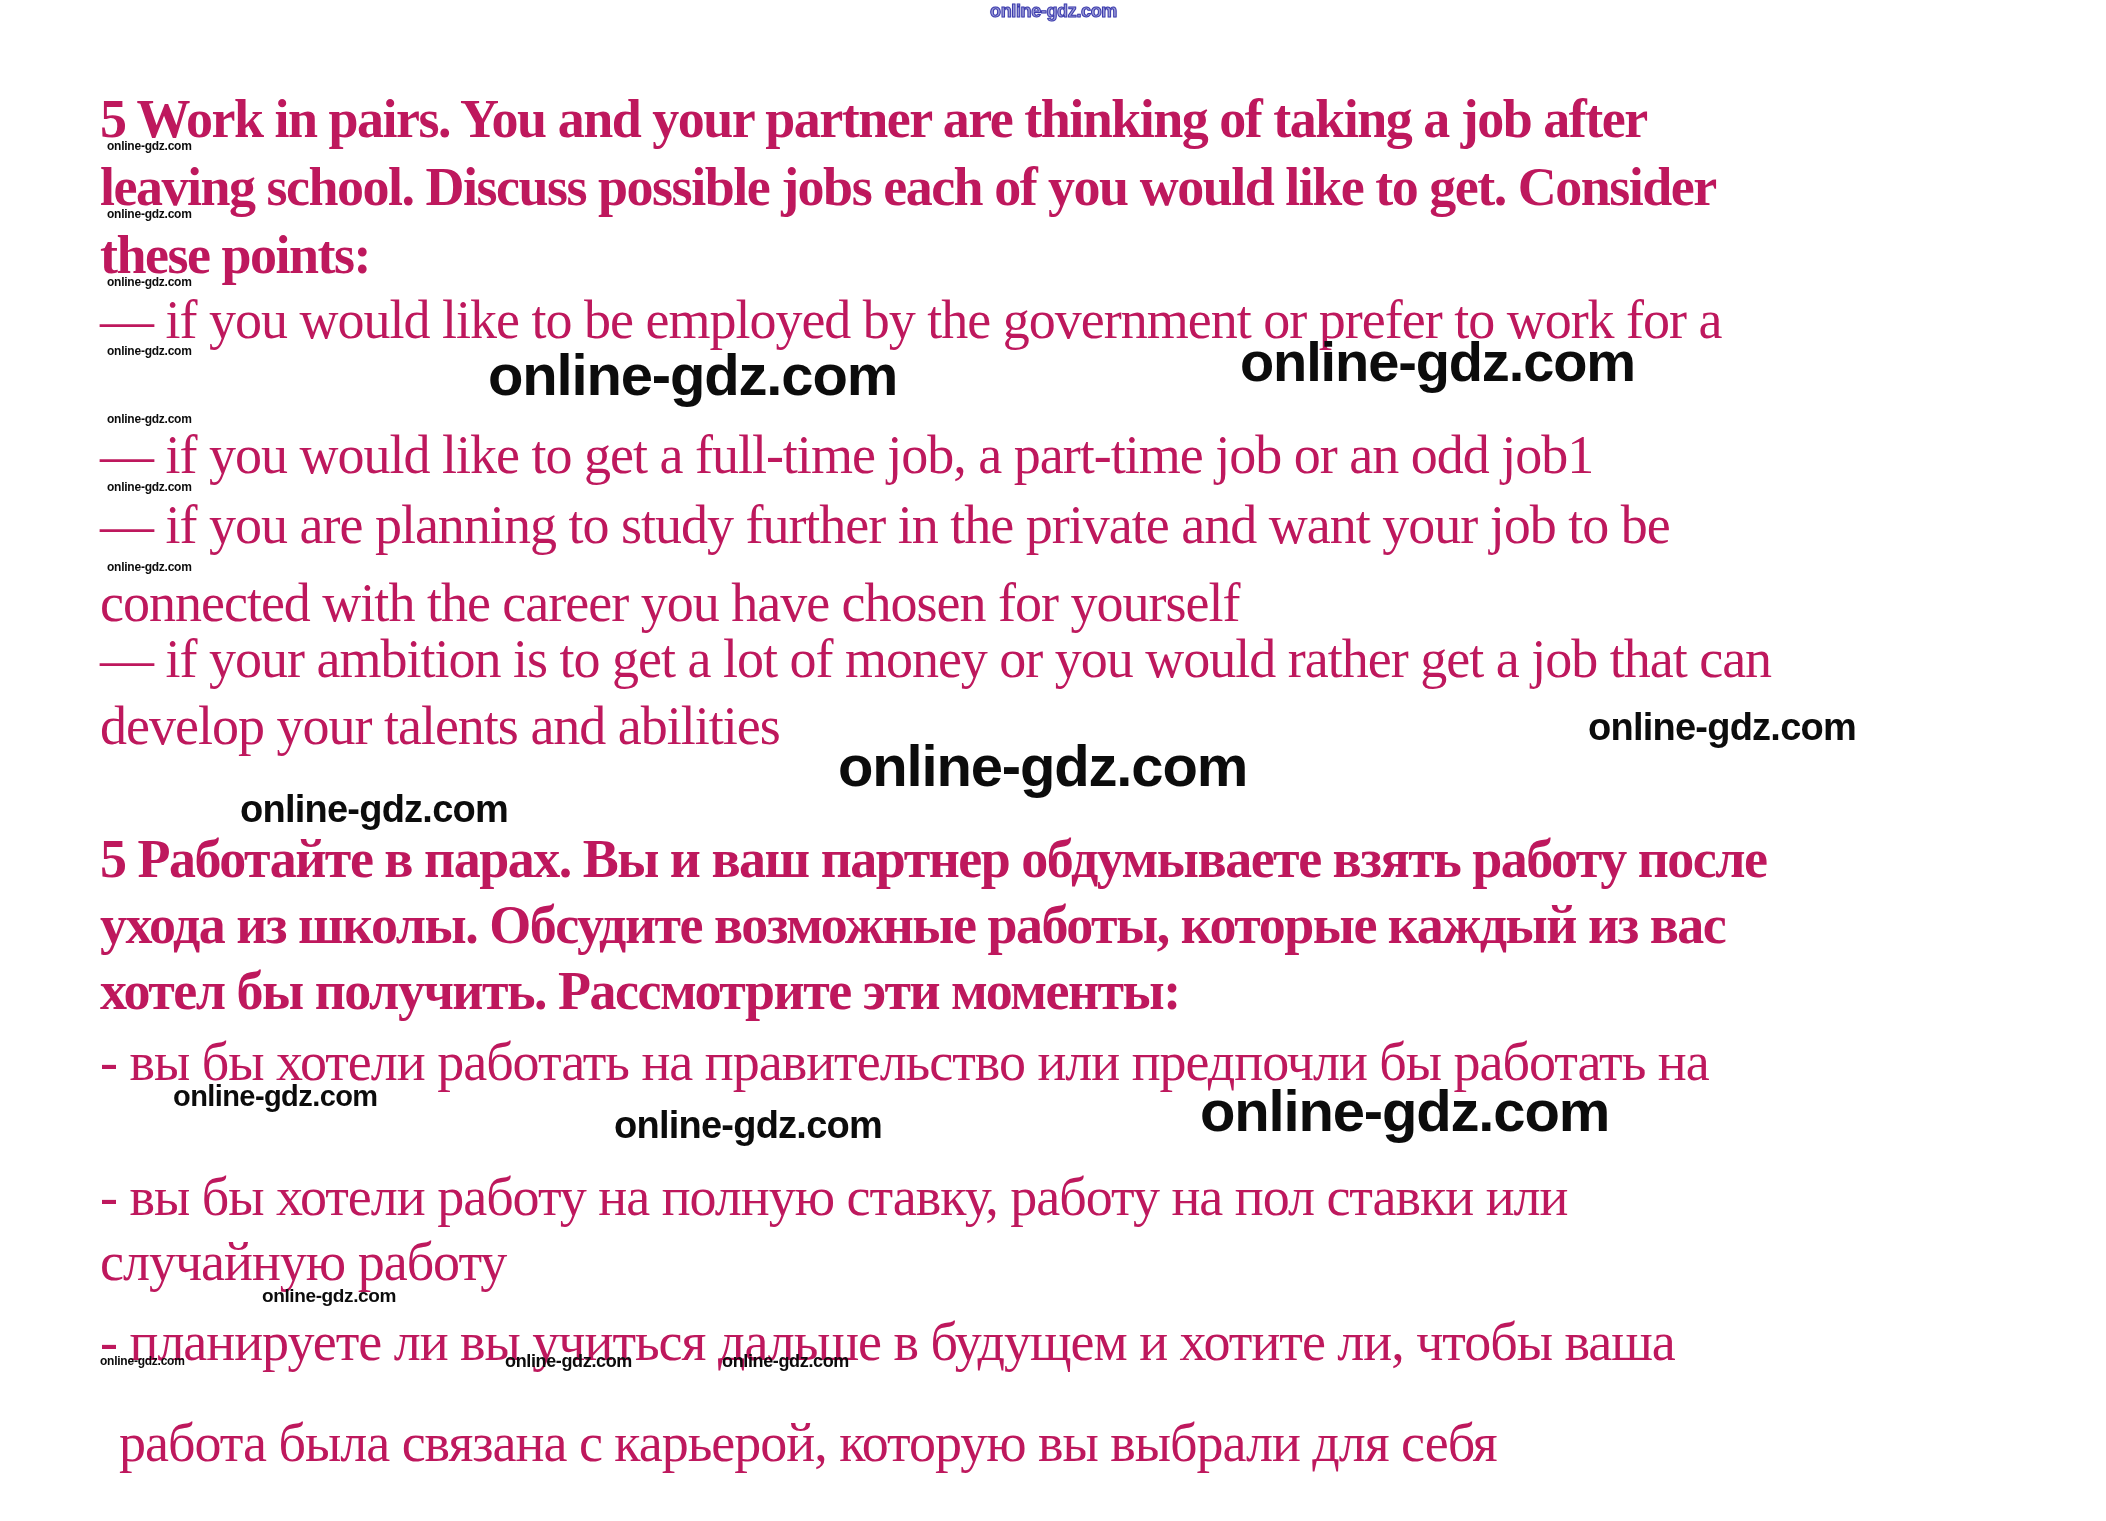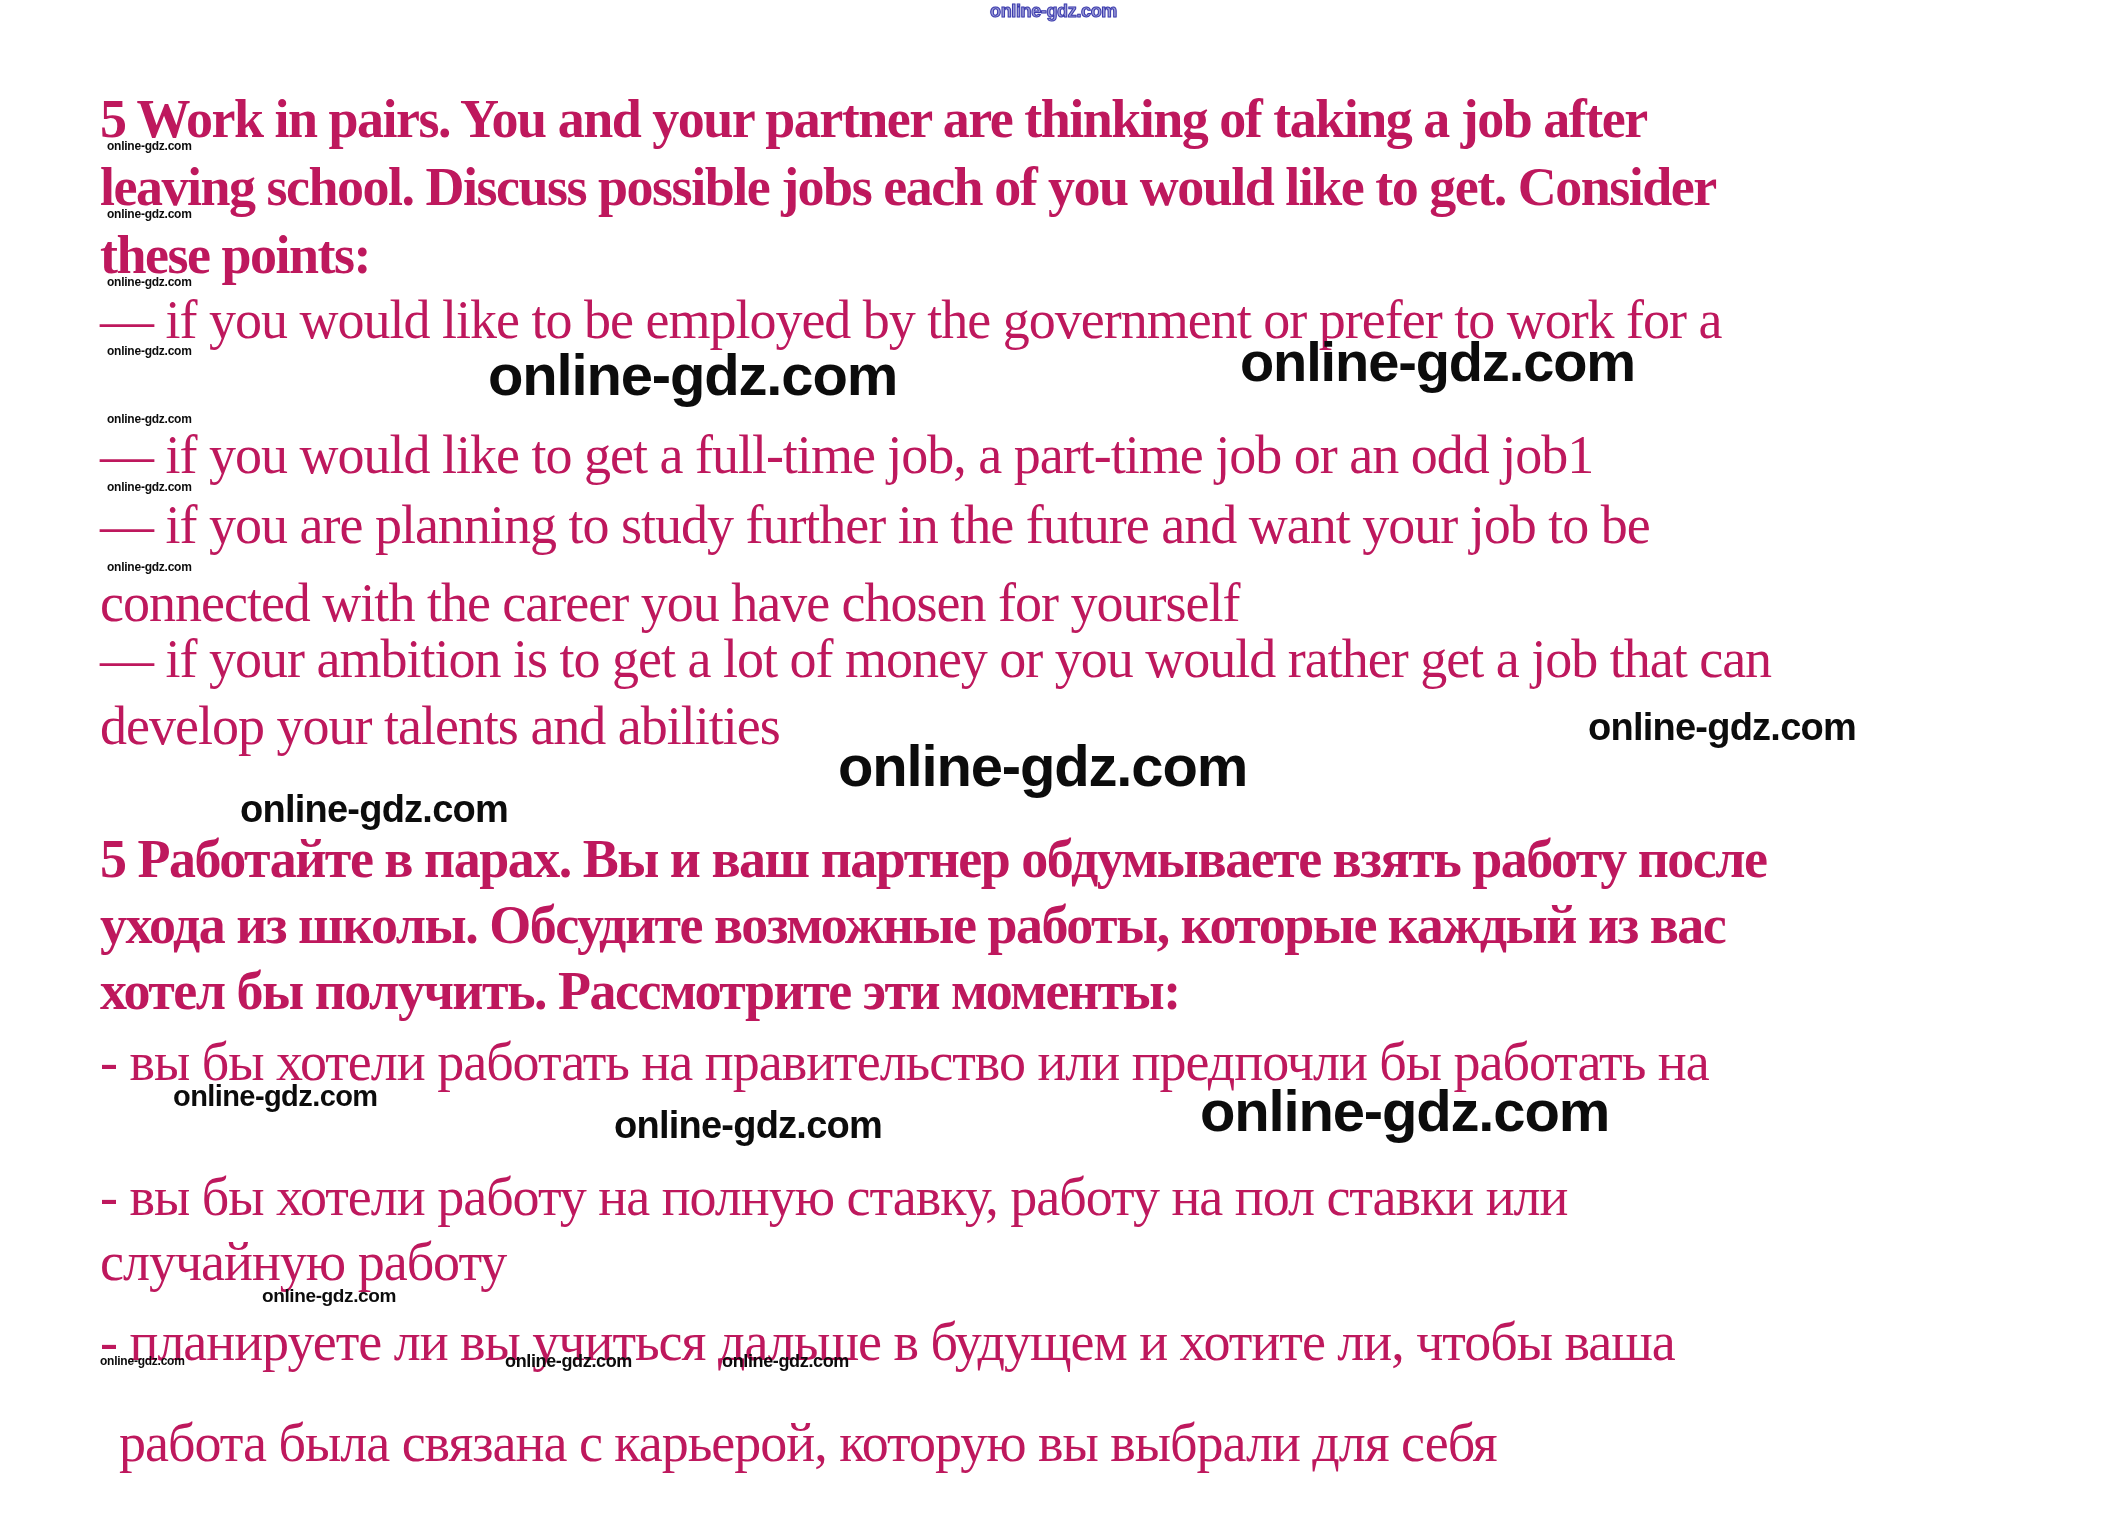--- a/index.html
+++ b/index.html
@@ -51,21 +51,21 @@
 <div class="page">
 
   <div class="wm wm-blue" style="left:990px; top:2px;">online-gdz.com</div>
 
   <div class="ln b" style="top:92px;">5 Work in pairs. You and your partner are thinking of taking a job after</div>
   <div class="ln b" style="top:160px;">leaving school. Discuss possible jobs each of you would like to get. Consider</div>
   <div class="ln b" style="top:228px;">these points:</div>
 
   <div class="ln" style="top:293px;">— if you would like to be employed by the government or prefer to work for a</div>
   <div class="ln" style="top:428px;">— if you would like to get a full-time job, a part-time job or an odd job1</div>
-  <div class="ln" style="top:498px;">— if you are planning to study further in the future and want your job to be</div>
+  <div class="ln" style="top:498px;">— if you are planning to study further in the private and want your job to be</div>
   <div class="ln" style="top:565px;margin-top:11px;">connected with the career you have chosen for yourself</div>
   <div class="ln" style="top:632px;">— if your ambition is to get a lot of money or you would rather get a job that can</div>
   <div class="ln" style="top:699px;">develop your talents and abilities</div>
 
   <div class="wm wm-tiny" style="left:107px; top:140px;">online-gdz.com</div>
   <div class="wm wm-tiny" style="left:107px; top:208px;">online-gdz.com</div>
   <div class="wm wm-tiny" style="left:107px; top:276px;">online-gdz.com</div>
   <div class="wm wm-tiny" style="left:107px; top:345px;">online-gdz.com</div>
   <div class="wm wm-tiny" style="left:107px; top:413px;">online-gdz.com</div>
   <div class="wm wm-tiny" style="left:107px; top:481px;">online-gdz.com</div>

